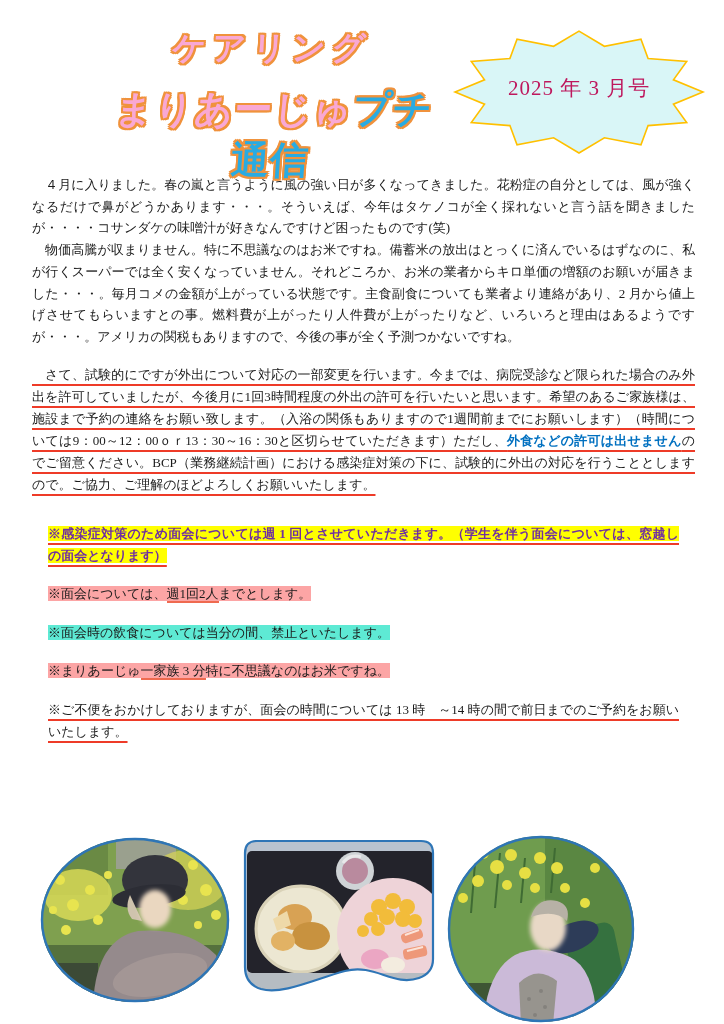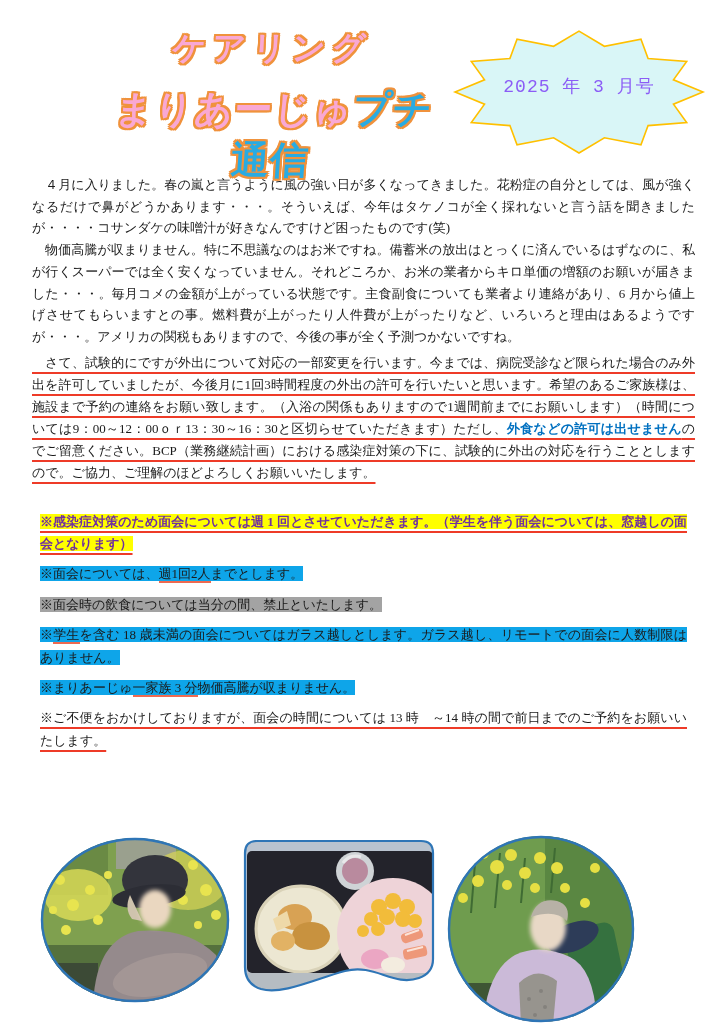--- a/index.html
+++ b/index.html
@@ -22,36 +22,36 @@
       0 -2px 0 #f0923c, 0 2px 0 #f0923c, -2px 0 0 #f0923c, 2px 0 0 #f0923c;
   }
   .title1 { font-size:33px; letter-spacing:6px; color:#f9a8d4; transform:skewX(-4deg); }
   .title2 { font-size:38px; letter-spacing:1px; margin-top:13px; transform:skewX(-4deg); }
   .t2-pink { color:#f9a8d4; }
   .t2-cyan { color:#29abe2; }
   .badge { position:absolute; right:18px; top:26px; width:254px; height:134px; }
   .badge svg { position:absolute; inset:0; }
   .badge-text {
     position:absolute; left:0; top:48px; width:100%; text-align:center;
-    color:#8b5cf6; font-size:18px; letter-spacing:1px;
-    font-family:Liberation Mono, monospace;
+    color:#be185d; font-size:21px; letter-spacing:1px;
+    font-family:Liberation Serif, serif;
   }
   
   .content { padding:11px 29px 0 32px; font-size:13px; line-height:21.7px; text-align:justify; }
   .body-p { margin:0; }
   .notice {
-    margin-top:4px; line-height:22px;
+    margin-top:16px; line-height:22px;
     text-decoration:underline; text-decoration-color:#ee3b28;
     text-decoration-thickness:1.5px; text-underline-offset:4.5px;
   }
   .blue-bold { color:#0070c0; font-weight:bold; }
   .rules { margin-top:27px; line-height:22.4px; }
-  .rule { margin:8px; }
-  .hl-beige { background:#0ea5e9; }
-  .hl-yellow { background:#a3a3a3; }
+  .rule { margin:16px; }
+  .hl-beige { background:#fca5a5; }
+  .hl-yellow { background:#5eead4; }
   .heading-span {
     color:#7030a0; font-weight:bold; background:#ffff00;
     text-decoration:underline; text-decoration-color:#ee3b28;
     text-decoration-thickness:1.6px; text-underline-offset:4.5px;
   }
   .mark-ul { border-bottom:2.2px solid #ef6a50; }
   .ul-red {
     text-decoration:underline; text-decoration-color:#ee3b28;
     text-decoration-thickness:1.5px; text-underline-offset:4.5px;
   }
@@ -75,35 +75,34 @@
     <div class="badge">
       <svg viewBox="0 0 250 130">
         <polygon points="247,65 218,77 231,95 193,98 186,117 150,110 125,125 100,110 64,117 57,98 19,95 32,77 3,65 32,53 19,35 57,32 64,13 100,20 125,5 150,20 186,13 193,32 231,35 218,53" fill="#d9f6f7" stroke="#ffc000" stroke-width="1.6" stroke-linejoin="miter"></polygon>
       </svg>
       <div class="badge-text">2025 年 3 月号</div>
     </div>
   </div>
 
   <div class="content">
     <p class="body-p">　４月に入りました。春の嵐と言うように風の強い日が多くなってきました。花粉症の自分としては、風が強くなるだけで鼻がどうかあります・・・。そういえば、今年はタケノコが全く採れないと言う話を聞きましたが・・・・コサンダケの味噌汁が好きなんですけど困ったものです(笑)</p>
-    <p class="body-p">　物価高騰が収まりません。特に不思議なのはお米ですね。備蓄米の放出はとっくに済んでいるはずなのに、私が行くスーパーでは全く安くなっていません。それどころか、お米の業者からキロ単価の増額のお願いが届きました・・・。毎月コメの金額が上がっている状態です。主食副食についても業者より連絡があり、6 月から値上げさせてもらいますとの事。燃料費が上がったり人件費が上がったりなど、いろいろと理由はあるようですが・・・。アメリカの関税もありますので、今後の事が全く予測つかないですね。</p>
+    <p class="body-p">　物価高騰が収まりません。特に不思議なのはお米ですね。備蓄米の放出はとっくに済んでいるはずなのに、私が行くスーパーでは全く安くなっていません。それどころか、お米の業者からキロ単価の増額のお願いが届きました・・・。毎月コメの金額が上がっている状態です。主食副食についても業者より連絡があり、2 月から値上げさせてもらいますとの事。燃料費が上がったり人件費が上がったりなど、いろいろと理由はあるようですが・・・。アメリカの関税もありますので、今後の事が全く予測つかないですね。</p>
 
     <p class="body-p notice"><span>　さて、試験的にですが外出について対応の一部変更を行います。今までは、病院受診など限られた場合のみ外出を許可していましたが、今後月に1回3時間程度の外出の許可を行いたいと思います。希望のあるご家族様は、施設まで予約の連絡をお願い致します。（入浴の関係もありますので1週間前までにお願いします）（時間については9：00～12：00ｏｒ13：30～16：30と区切らせていただきます）ただし、</span><span class="blue-bold">外食などの許可は出せません</span><span>のでご留意ください。BCP（業務継続計画）における感染症対策の下に、試験的に外出の対応を行うこととしますので。ご協力、ご理解のほどよろしくお願いいたします。</span></p>
 
     <div class="rules">
       <p class="rule"><span class="heading-span">※感染症対策のため面会については週 1 回とさせていただきます。（学生を伴う面会については、窓越しの面会となります）</span></p>
 
       <p class="rule"><span class="hl-beige"><span>※面会については、</span><span class="mark-ul">週1回2人</span><span>までとします。</span></span></p>
 
 
       <p class="rule"><span class="hl-yellow">※面会時の飲食については当分の間、禁止といたします。</span></p>
 
-      <p class="rule"><span class="hl-beige"><span>※</span><span class="mark-ul">学生</span><span>を含む 18 歳未満の面会についてはガラス越しとします。ガラス越し、リモートでの面会に人数制限はありません。</span></span></p>
-
-      <p class="rule"><span class="hl-beige"><span>※まりあーじゅ</span><span class="mark-ul">一家族 3 分</span><span>物価高騰が収まりません。</span></span></p>
+
+      <p class="rule"><span class="hl-beige"><span>※まりあーじゅ</span><span class="mark-ul">一家族 3 分</span><span>特に不思議なのはお米ですね。</span></span></p>
 
 
       <p class="rule ul-red">※ご不便をおかけしておりますが、面会の時間については 13 時　～14 時の間で前日までのご予約をお願いいたします。</p>
     </div>
   </div>
 
   <div class="photos">
 
     <svg class="photo photo-left" width="194" height="170" viewBox="0 0 194 170">
       <defs>

